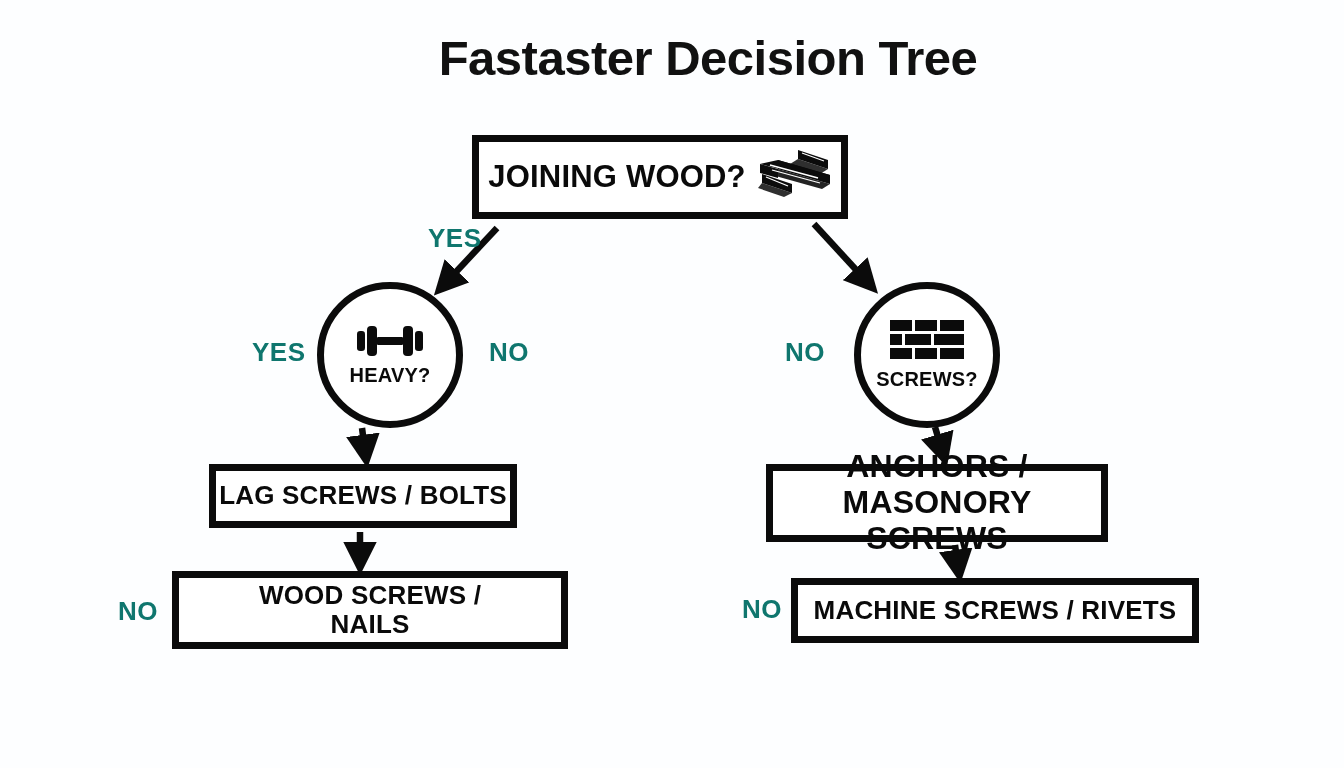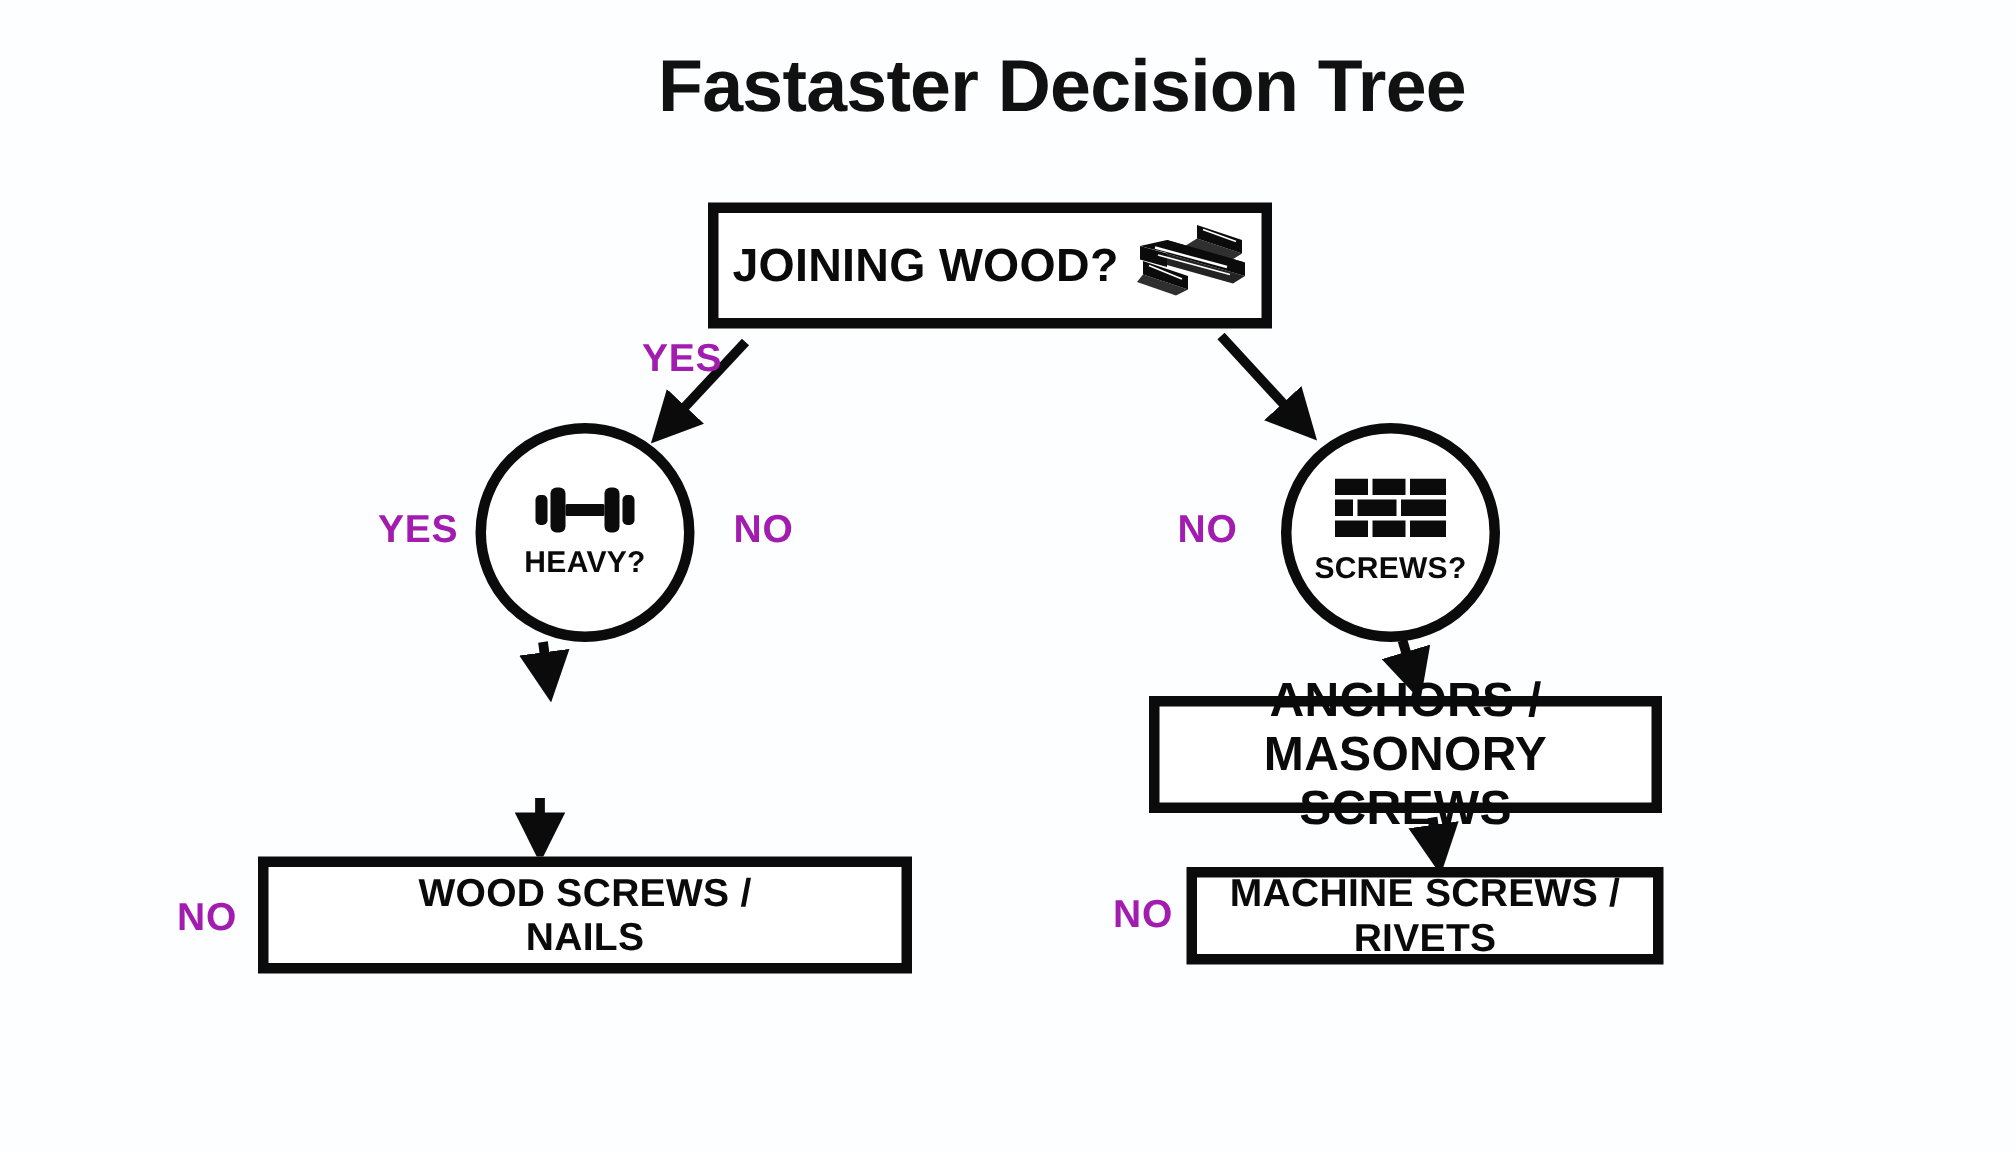--- a/index.html
+++ b/index.html
@@ -71,35 +71,35 @@
   #node-lag {
     left: 209px;
     top: 464px;
     width: 308px;
     height: 64px;
     font-size: 26px;
   }
   #node-wood {
     left: 172px;
     top: 571px;
-    width: 436px;
+    width: 396px;
     height: 78px;
     font-size: 26px;
   }
   #node-anchors {
     left: 766px;
     top: 464px;
     width: 342px;
     height: 78px;
     font-size: 32px;
   }
   #node-machine {
     left: 791px;
     top: 578px;
-    width: 318px;
+    width: 408px;
     height: 65px;
     font-size: 26px;
   }
 
   
   .node-circle {
     position: absolute;
     box-sizing: border-box;
     width: 146px;
     height: 146px;
@@ -119,21 +119,21 @@
     font-weight: bold;
     letter-spacing: 0.2px;
   }
 
   
   .edge-label {
     position: absolute;
     font-size: 26px;
     font-weight: bold;
     letter-spacing: 0.5px;
-    color: #a21caf;
+    color: #0f766e;
     white-space: nowrap;
   }
   #edge-yes-root   { left: 428px; top: 223px; }
   #edge-yes-heavy  { left: 252px; top: 337px; }
   #edge-no-heavy   { left: 489px; top: 337px; }
   #edge-no-masonry { left: 785px; top: 337px; }
   #edge-no-wood    { left: 118px; top: 596px; }
   #edge-no-machine { left: 742px; top: 594px; }
 
   
@@ -226,20 +226,23 @@
 
           <rect x="0" y="28" width="22" height="11"></rect>
           <rect x="25" y="28" width="22" height="11"></rect>
           <rect x="50" y="28" width="24" height="11"></rect>
         </g>
       </svg>
     </span>
     <span class="circle-label">SCREWS?</span>
   </div>
 
+  <div class="node-box" id="node-lag">
+    <span class="label-text">LAG SCREWS / BOLTS</span>
+  </div>
 
   <div class="node-box" id="node-wood">
     <span class="label-text">WOOD SCREWS /
 NAILS</span>
   </div>
 
   <div class="node-box" id="node-anchors">
     <span class="label-text">ANCHORS / MASONORY
 SCREWS</span>
   </div>

